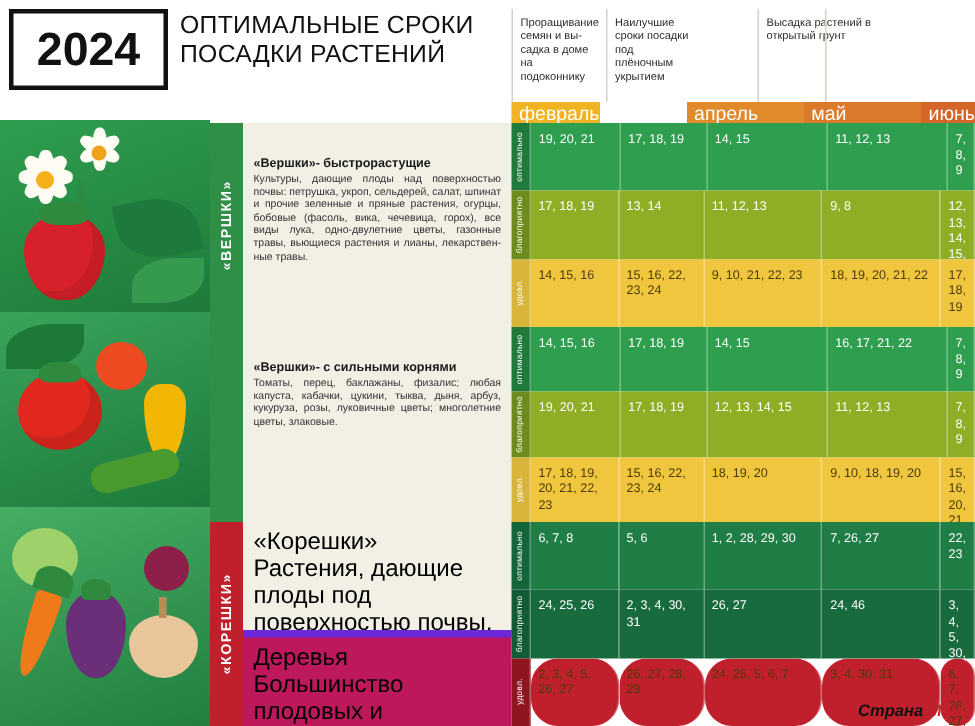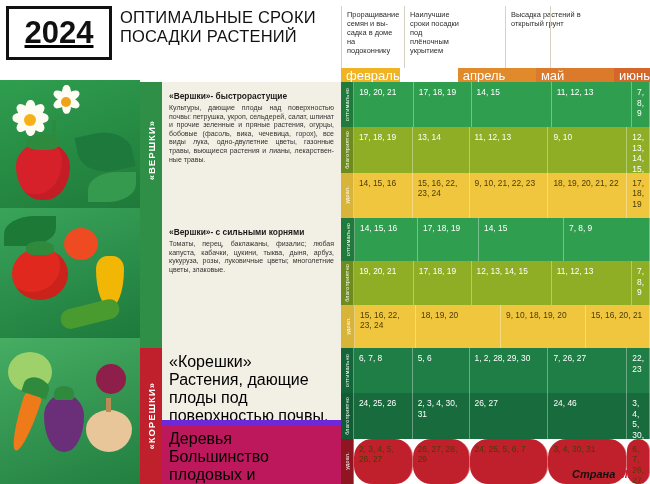--- a/index.html
+++ b/index.html
@@ -44,21 +44,21 @@
   .carrot{position:absolute;width:18px;height:60px;left:16px;top:54px;background:#ef7a1a;border-radius:40% 40% 50% 50%/10% 10% 90% 90%;transform:rotate(18deg);}
   .carrot:before{content:"";position:absolute;left:-4px;top:-16px;width:26px;height:18px;background:#2f8a3e;border-radius:50% 50% 0 0;}
   .eggplant{position:absolute;width:40px;height:58px;left:44px;top:56px;background:#6b2f7a;border-radius:50% 50% 48% 48%/38% 38% 62% 62%;}
   .eggplant:before{content:"";position:absolute;left:10px;top:-8px;width:20px;height:14px;background:#2f8a3e;border-radius:50% 50% 20% 20%;}
   .onion{position:absolute;width:46px;height:42px;left:86px;top:72px;background:#e9c69a;border-radius:50% 50% 50% 50%/45% 45% 55% 55%;}
   .onion:after{content:"";position:absolute;left:20px;top:-12px;width:5px;height:14px;background:#b98d55;}
   .cabbage{position:absolute;width:44px;height:40px;left:8px;top:14px;background:#9fd16a;border-radius:50%;}
   .beet{position:absolute;width:30px;height:30px;left:96px;top:26px;background:#8e1f4a;border-radius:50%;}
 
   
-  .year-box{position:absolute;left:6px;top:6px;width:100px;height:48px;background:#ffffff;border:3px solid #111;display:flex;align-items:center;justify-content:center;text-decoration:underline;}
+  .year-box{position:absolute;left:6px;top:6px;width:100px;height:48px;background:#ffffff;border:3px solid #111;display:flex;align-items:center;justify-content:center;}
   .year{font-size:31px;font-weight:bold;letter-spacing:0px;color:#111;font-family:"Liberation Sans", sans-serif;}
   .title{position:absolute;left:120px;top:8px;width:215px;color:#111;font-size:16.5px;font-weight:normal;line-height:18.5px;text-transform:uppercase;letter-spacing:.2px;}
 
   
   .hdr{position:absolute;top:6px;height:62px;border-left:1px solid #d7d2c4;}
   .hdr .ht{font-size:7.4px;line-height:9px;color:#2c2c2c;padding:4px 5px 0 5px;}
   .h1{left:341px;width:63px;}
   .h2{left:404px;width:61px;}
   .h3{left:465px;width:85px;margin-left:40px;}
   .h4{left:550px;width:100px;}
@@ -74,21 +74,21 @@
 
   
   .grid{position:absolute;left:140px;top:82px;right:0;bottom:0;}
 
   .band{position:relative;width:100%;}
   .side{position:absolute;left:0;top:0;width:22px;height:100%;display:flex;align-items:center;justify-content:center;}
   .side span{writing-mode:vertical-rl;transform:rotate(180deg);font-size:9.5px;font-weight:bold;color:#fff;letter-spacing:1px;}
   .side.green{background:#2f8f46;}
   .side.red{background:#c0202b;}
 
-  .descr{position:absolute;left:22px;top:0;width:179px;height:100%;background:#f2efe4;padding:9px 7px;box-sizing:border-box;}
+  .descr{position:absolute;left:22px;top:0;width:179px;height:100%;background:#f2efe4;padding:21px 7px;box-sizing:border-box;}
   .descr .dt{font-size:8.4px;font-weight:bold;color:#1a1a1a;margin-bottom:3px;}
   .descr .dd{font-size:7px;line-height:8.6px;color:#333;text-align:justify;}
 
   .rows{position:absolute;left:201px;top:0;right:0;height:100%;}
   .row{display:flex;height:33.33%;}
   .rowlab{width:13px;display:flex;align-items:center;justify-content:center;}
   .rowlab span{writing-mode:vertical-rl;transform:rotate(180deg);font-size:5.6px;color:#fff;letter-spacing:.2px;}
   .cell{font-size:8.4px;color:#fff;padding:5px 5px 0 5px;box-sizing:border-box;line-height:10.5px;}
   .c1{width:63px;}
   .c2{width:61px;}
@@ -231,21 +231,21 @@
           <div class="cell c4">11, 12, 13</div>
           <div class="cell c5">7, 8, 9</div>
         </div>
         <div class="row r-ok">
           <div class="rowlab">
               <span>благопри­ятно</span>
             </div>
           <div class="cell c1">17, 18, 19</div>
           <div class="cell c2">13, 14</div>
           <div class="cell c3">11, 12, 13</div>
-          <div class="cell c4">9, 10</div>
+          <div class="cell c4">9, 8</div>
           <div class="cell c5">12, 13, 14, 15, 16</div>
         </div>
         <div class="row r-bad">
           <div class="rowlab">
               <span>удовл.</span>
             </div>
           <div class="cell c1">14, 15, 16</div>
           <div class="cell c2">15, 16, 22, 23, 24</div>
           <div class="cell c3">9, 10, 21, 22, 23</div>
           <div class="cell c4">18, 19, 20, 21, 22</div>
@@ -263,36 +263,38 @@
         <div class="dd">Томаты, перец, баклажаны, физалис; лю­бая капуста, кабачки, цукини, тыква, дыня, арбуз, кукуруза, розы, луковичные цветы; многолетние цветы, злаковые.</div>
       </div>
       <div class="rows">
         <div class="row r-opt">
           <div class="rowlab">
               <span>оптималь­но</span>
             </div>
           <div class="cell c1">14, 15, 16</div>
           <div class="cell c2">17, 18, 19</div>
           <div class="cell c3">14, 15</div>
+          <div class="cell c4">16, 17, 21, 22</div>
           <div class="cell c5">7, 8, 9</div>
         </div>
         <div class="row r-ok">
           <div class="rowlab">
               <span>благопри­ятно</span>
             </div>
           <div class="cell c1">19, 20, 21</div>
           <div class="cell c2">17, 18, 19</div>
           <div class="cell c3">12, 13, 14, 15</div>
           <div class="cell c4">11, 12, 13</div>
           <div class="cell c5">7, 8, 9</div>
         </div>
         <div class="row r-bad">
           <div class="rowlab">
               <span>удовл.</span>
             </div>
+          <div class="cell c1">17, 18, 19, 20, 21, 22, 23</div>
           <div class="cell c2">15, 16, 22, 23, 24</div>
           <div class="cell c3">18, 19, 20</div>
           <div class="cell c4">9, 10, 18, 19, 20</div>
           <div class="cell c5">15, 16, 20, 21</div>
         </div>
       </div>
     </div>
 
     <div class="band bandC band3">
       <div class="side red">

